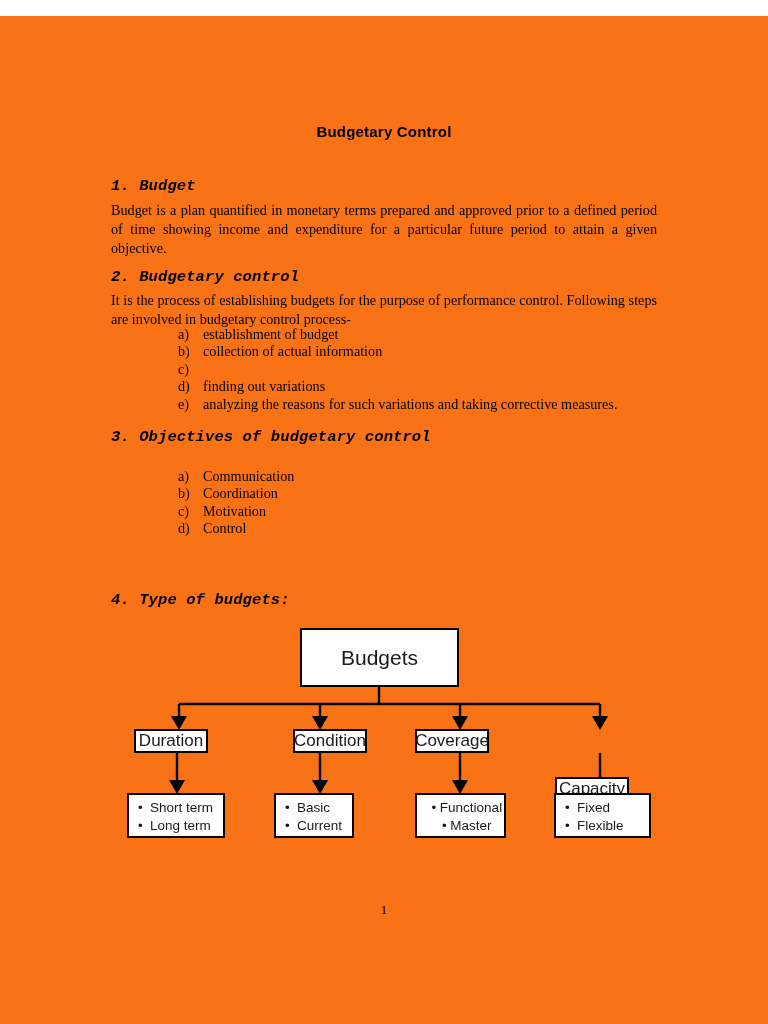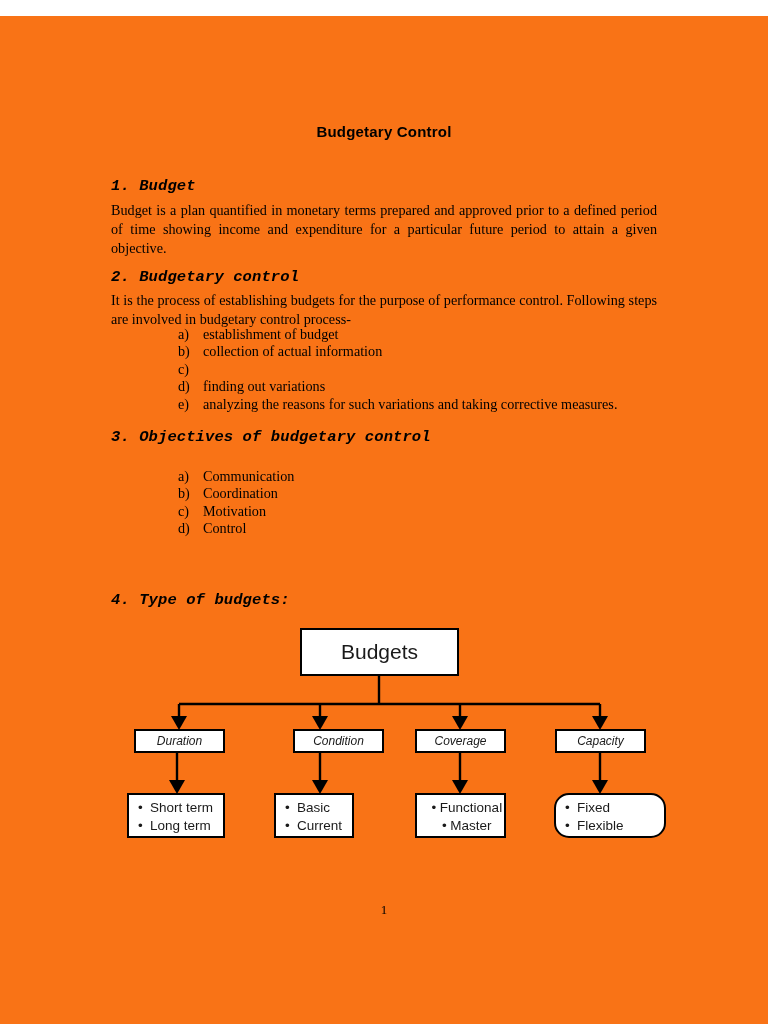--- a/index.html
+++ b/index.html
@@ -112,53 +112,52 @@
     border: 2px solid #000000;
     background: #ffffff;
     font-family: "Liberation Sans", "DejaVu Sans", sans-serif;
     color: #1a1a1a;
   }
 
   .node-root {
     left: 300px;
     top: 612px;
     width: 159px;
-    height: 48px;
+    height: 59px;
     font-size: 21px;
     display: flex;
     align-items: center;
     justify-content: center;
   }
 
   .node-cat {
     top: 713px;
-    width: 91px;
+    width: 74px;
     height: 24px;
-    font-size: 12px;
+    font-size: 17px;
     display: flex;
     align-items: center;
     justify-content: center;
-    font-style: italic;
   }
   #cat0 { left: 134px; }
   #cat1 { left: 275px; margin-left: 18px; }
   #cat2 { left: 415px; }
-  #cat3 { left: 555px; }
+  #cat3 { left: 555px; margin-top: 48px; }
 
   .node-leaf {
     top: 777px;
     height: 45px;
     font-size: 13.5px;
     padding: 4px 0 11px 9px;
     line-height: 17.5px;
   }
   #leaf0 { left: 127px; width: 98px; }
   #leaf1 { left: 274px; width: 80px; }
   #leaf2 { left: 415px; width: 91px; text-align: center; }
-  #leaf3 { left: 554px; width: 112px; border-radius: 15px; }
+  #leaf3 { left: 554px; width: 97px; }
 
   .leaf-line {
     white-space: nowrap;
   }
   .leaf-line .bullet {
     display: inline-block;
     width: 12px;
   }
 
   

